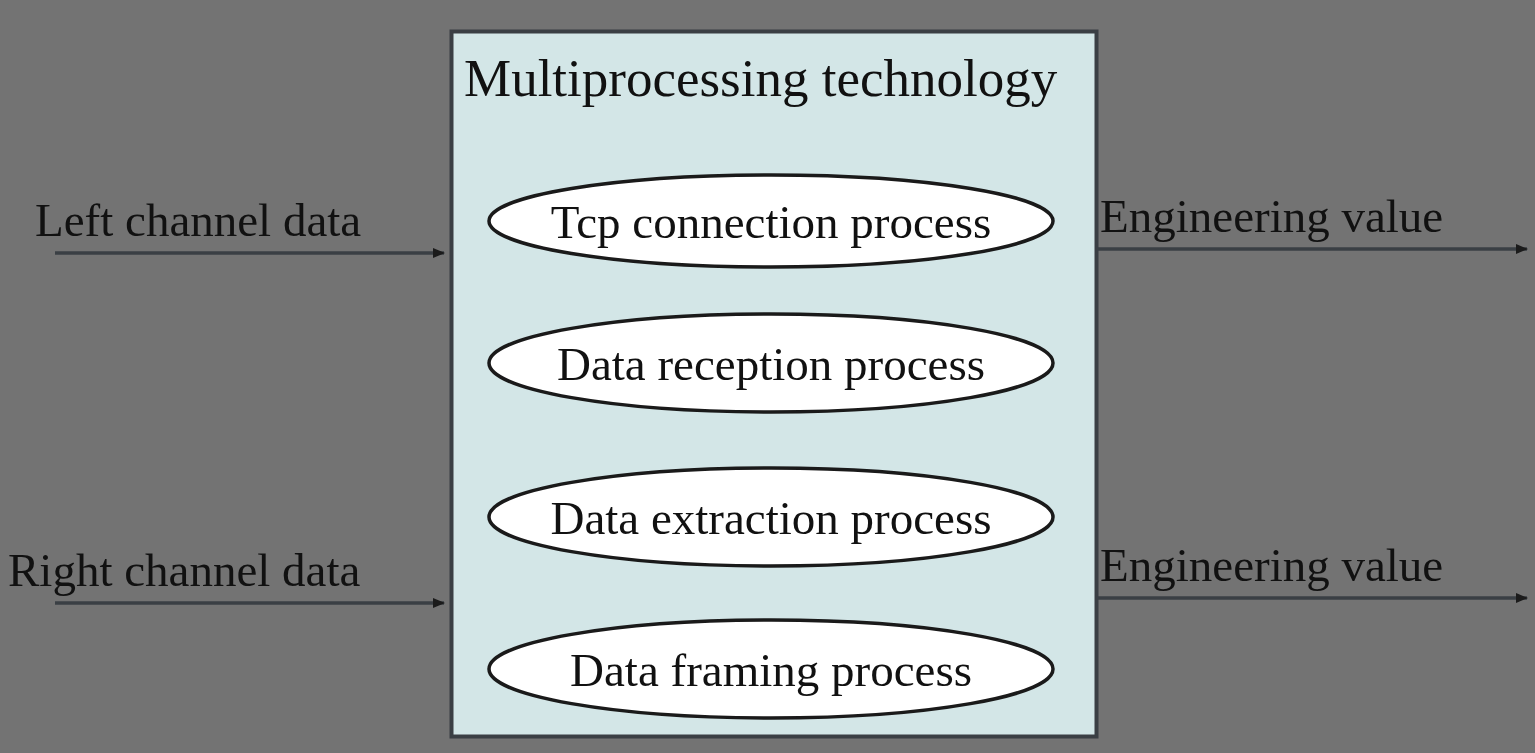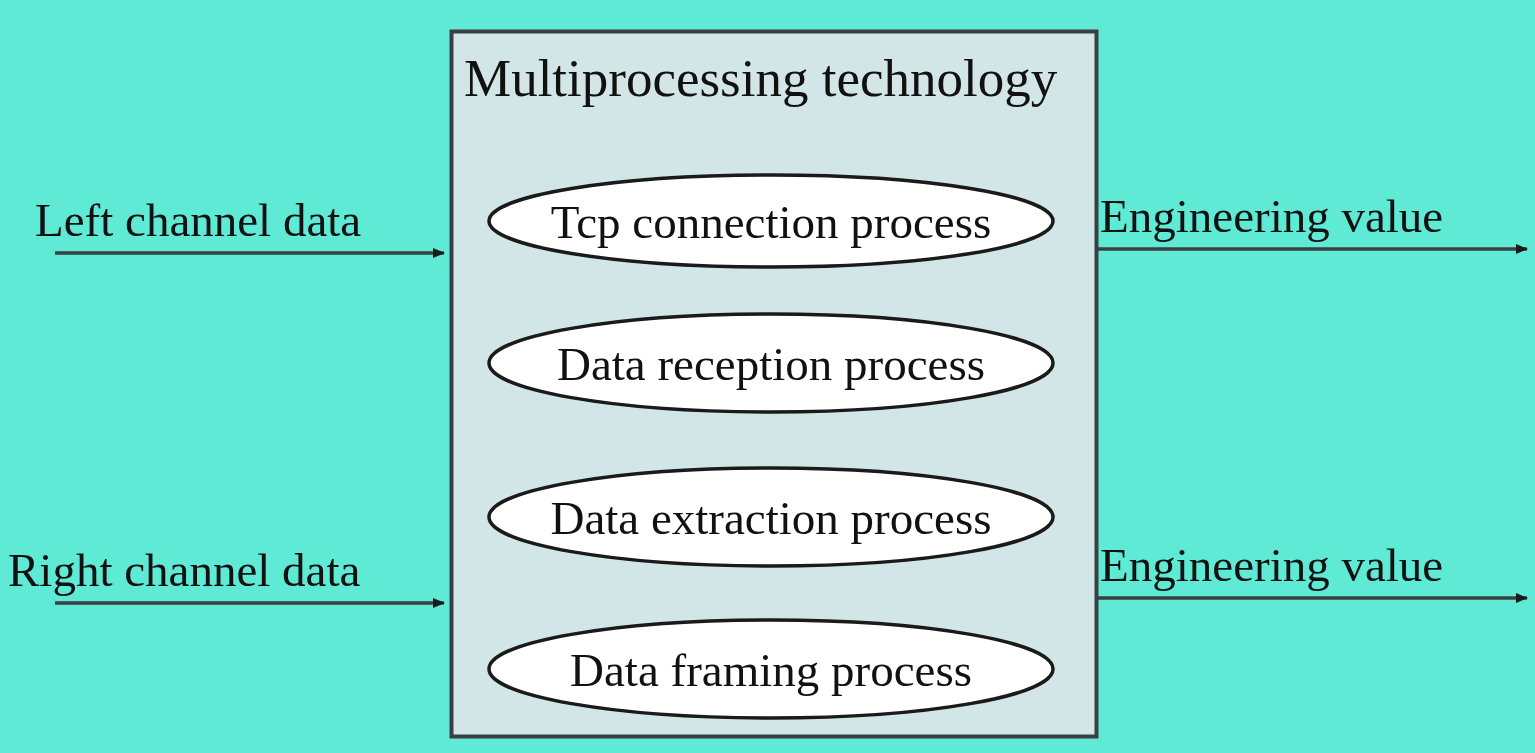--- a/index.html
+++ b/index.html
@@ -10,21 +10,21 @@
   body {
     width: 1535px;
     height: 753px;
     overflow: hidden;
     font-family: "Liberation Serif", "DejaVu Serif", serif;
   }
   #stage {
     position: relative;
     width: 1535px;
     height: 753px;
-    background: #5eead4;
+    background: #737373;
   }
   #stage svg {
     position: absolute;
     top: 0;
     left: 0;
     width: 1535px;
     height: 753px;
   }
   .diagram-text {
     font-family: "Liberation Serif", "DejaVu Serif", serif;

